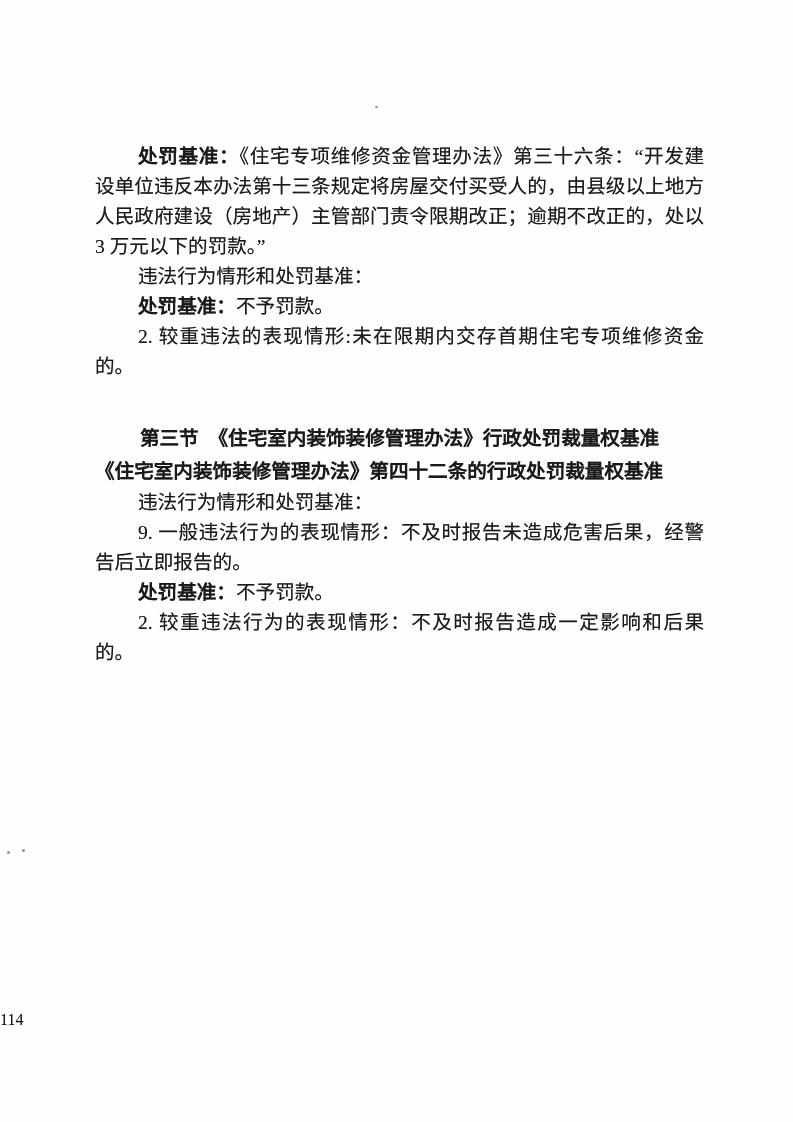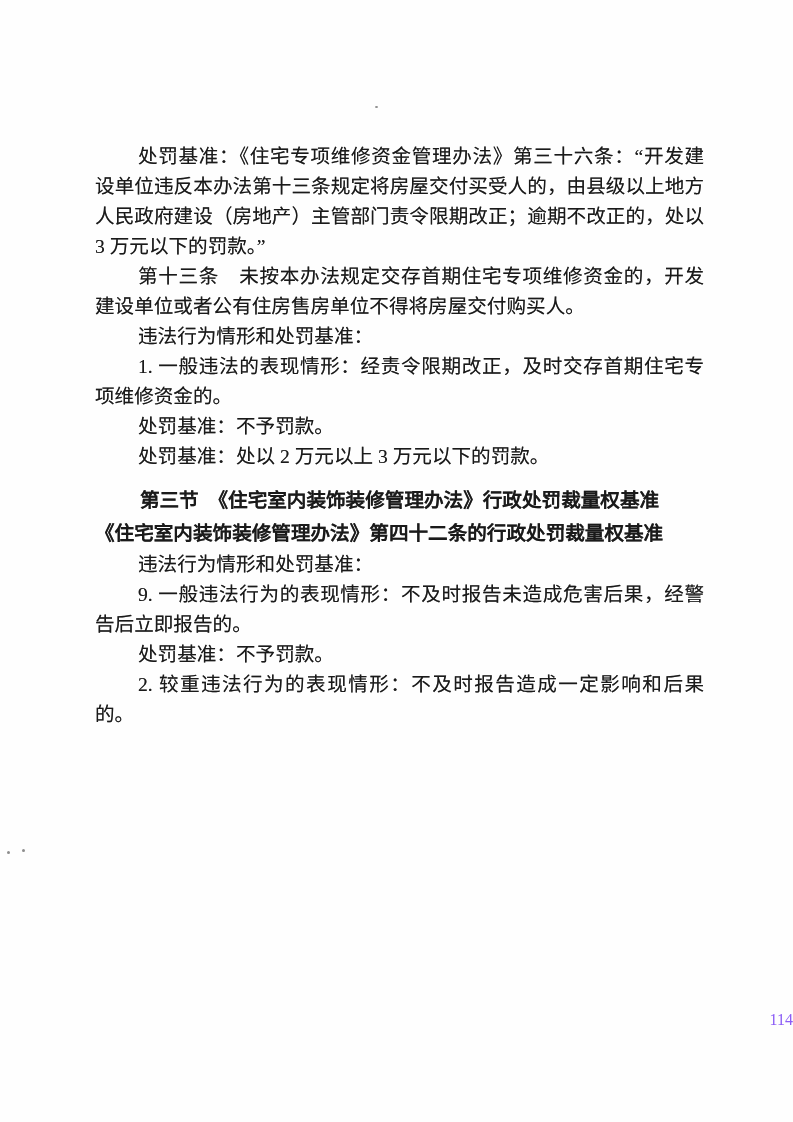--- a/index.html
+++ b/index.html
@@ -31,65 +31,63 @@
     text-indent: 43px;
     text-shadow: 0 0 0.5px rgba(20,20,20,0.55);
   }
   .para--label {
     font-weight: 400;
   }
   .para--heading {
     font-weight: 700;
     text-align: center;
     text-indent: 0;
-    margin-top: 12px;
+    margin-top: 40px;
     line-height: 33px;
   }
   .para--subheading {
     font-weight: 700;
     text-indent: 0;
     line-height: 33px;
   }
   .lead {
-    font-weight: 400;
+    font-weight: 700;
   }
   .footer {
     position: absolute;
     left: 0;
     right: 0;
     top: 1008px;
-    text-align: right;
+    text-align: left;
     font-size: 16px;
     line-height: 24px;
-    color: #8b5cf6;
+    color: #000000;
   }
   .speck {
     position: absolute;
     background: #8d8d8d;
     border-radius: 50%;
   }
   .speck--a { left: 375px; top: 106px; width: 3px; height: 2px; }
   .speck--b { left: 7px;  top: 851px; width: 3px; height: 3px; }
   .speck--c { left: 22px; top: 849px; width: 3px; height: 3px; }
 </style>
 </head>
 <body>
 
 <div class="page">
   <span class="speck speck--a"></span>
   <span class="speck speck--b"></span>
   <span class="speck speck--c"></span>
 
   <div class="doc">
       <p class="para para--body"><span class="lead">处罚基准：</span>《住宅专项维修资金管理办法》第三十六条：“开发建设单位违反本办法第十三条规定将房屋交付买受人的，由县级以上地方人民政府建设（房地产）主管部门责令限期改正；逾期不改正的，处以 3 万元以下的罚款。”</p>
-      <p class="para para--body">第十三条　未按本办法规定交存首期住宅专项维修资金的，开发建设单位或者公有住房售房单位不得将房屋交付购买人。</p>
       <p class="para para--label">违法行为情形和处罚基准：</p>
-      <p class="para para--body">1. 一般违法的表现情形：经责令限期改正，及时交存首期住宅专项维修资金的。</p>
       <p class="para para--body"><span class="lead">处罚基准：</span>不予罚款。</p>
-      <p class="para para--body"><span class="lead">处罚基准：</span>处以 2 万元以上 3 万元以下的罚款。</p>
+      <p class="para para--body">2. 较重违法的表现情形:未在限期内交存首期住宅专项维修资金的。</p>
       <p class="para para--heading">第三节　《住宅室内装饰装修管理办法》行政处罚裁量权基准</p>
       <p class="para para--subheading">《住宅室内装饰装修管理办法》第四十二条的行政处罚裁量权基准</p>
       <p class="para para--label">违法行为情形和处罚基准：</p>
       <p class="para para--body">9. 一般违法行为的表现情形：不及时报告未造成危害后果，经警告后立即报告的。</p>
       <p class="para para--body"><span class="lead">处罚基准：</span>不予罚款。</p>
       <p class="para para--body">2. 较重违法行为的表现情形：不及时报告造成一定影响和后果的。</p>
     </div>
 
   <div class="footer">114</div>
 </div>

